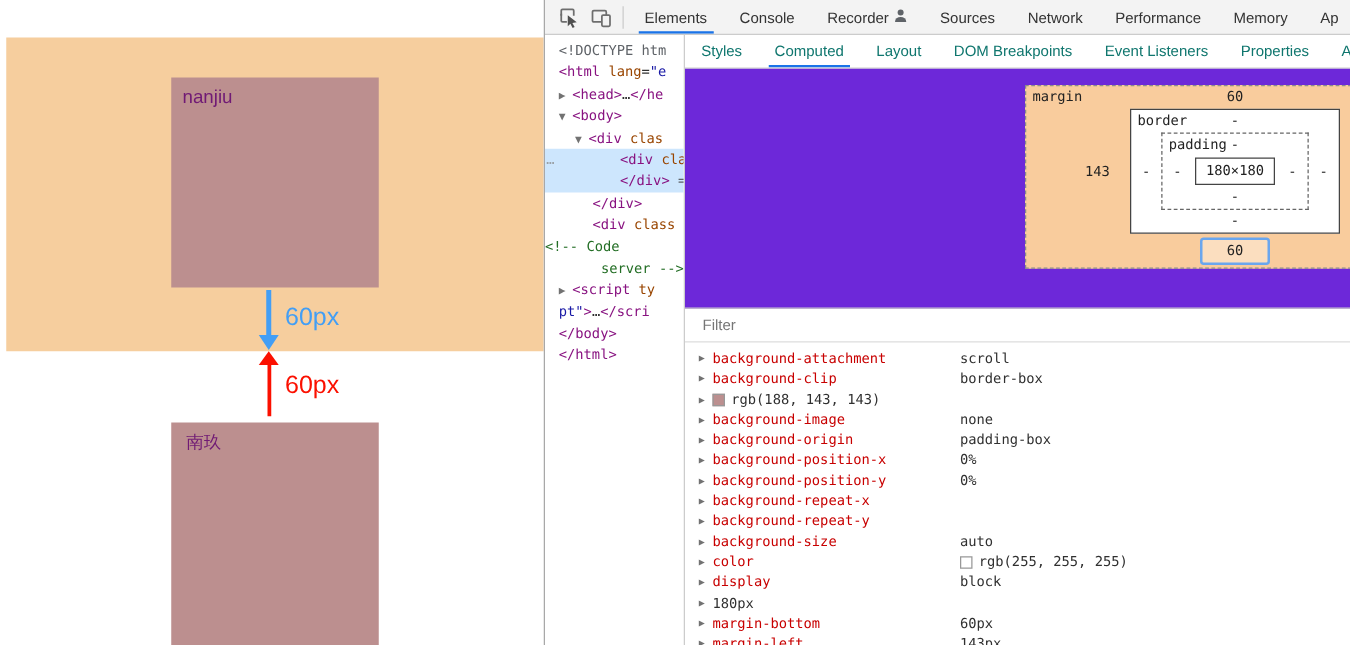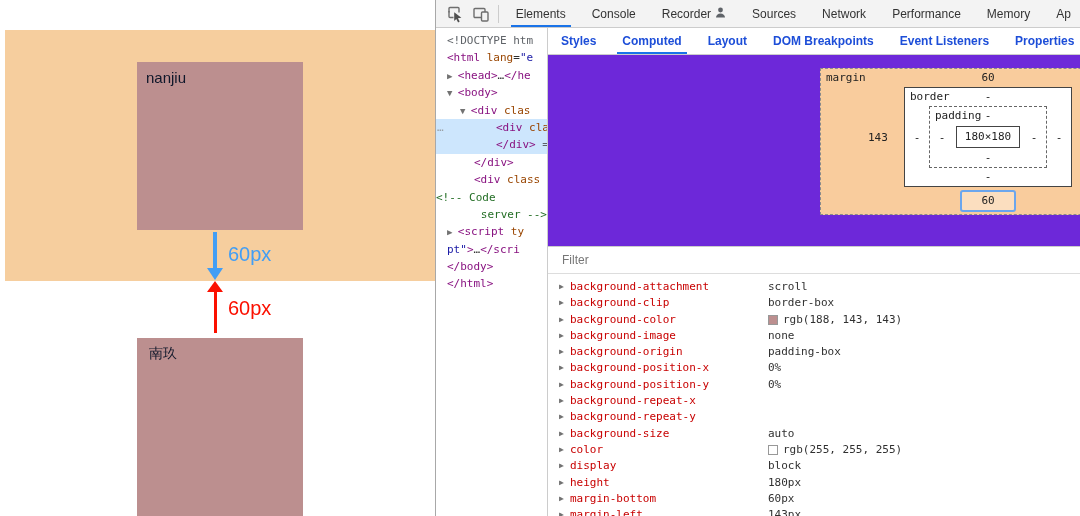--- a/index.html
+++ b/index.html
@@ -5,21 +5,21 @@
   * { box-sizing: border-box; }
   html,body { margin:0; padding:0; }
   body {
     width:1080px; height:516px; overflow:hidden; position:relative;
     background:#fff; font-family:"Liberation Sans", sans-serif;
   }
 
   
   .page-panel { position:absolute; left:0; top:0; width:435px; height:516px; background:#fff; }
   .orange-area { position:absolute; left:5px; top:30px; width:430px; height:251px; background:var(--page-bg,#f6ce9e); }
-  .page-box { position:absolute; background:var(--box-bg,#bc8f8f); color:#0f172a; padding:7px 9px; font-size:15px; }
+  .page-box { position:absolute; background:var(--box-bg,#bc8f8f); color:#701a75; padding:7px 9px; font-size:15px; }
   #box1 { left:137px; top:62px; width:166px; height:168px; }
   #box2 { left:137px; top:338px; width:166px; height:178px; font-size:14px;padding-left:12px; }
   .arrow-line { position:absolute; }
   .blue-line { left:213px; top:232px; width:4px; height:37px; background:var(--blue,#429ef5); }
   .blue-head { position:absolute; left:207px; top:268px; width:0; height:0;
     border-left:8px solid transparent; border-right:8px solid transparent; border-top:12px solid var(--blue,#429ef5); }
   .label-blue { position:absolute; left:228px; top:243px; font-size:20px; color:var(--blue,#429ef5); }
   .red-head { position:absolute; left:207px; top:281px; width:0; height:0;
     border-left:8px solid transparent; border-right:8px solid transparent; border-bottom:11px solid var(--red,#fb1000); }
   .red-line { left:214px; top:291px; width:3px; height:42px; background:var(--red,#fb1000); }
@@ -44,22 +44,22 @@
   .tree-line { position:relative; white-space:pre; height:17.4px; overflow:hidden; cursor:default; }
   .tree-line.hl { background:var(--hl-row,#cde6fd); }
   .gutter { position:absolute; left:1px; top:0; color:#9aa0a6; letter-spacing:-1px; }
   .tk-tag { color:#881280; } .tk-attr { color:#994500; } .tk-val { color:#1a1aa6; }
   .tk-comment { color:#236e25; } .tk-gray { color:#5f6368; } .tk-plain { color:#303030; }
   .tk-arrow { color:#727272; font-size:9px; }
 
   .right-pane { flex:1; display:flex; flex-direction:column; overflow:hidden; }
   .subtabs { height:27px; flex-shrink:0; border-bottom:1px solid #ccc; display:flex; align-items:center;
     overflow:hidden; white-space:nowrap; }
-  .subtab { padding:0 13px; font-size:12px; color:#1d4ed8; height:100%; display:flex; align-items:center;
-    position:relative; cursor:pointer;font-weight:bold; }
+  .subtab { padding:0 13px; font-size:12px; color:#0f766e; height:100%; display:flex; align-items:center;
+    position:relative; cursor:pointer; }
 
   
   .boxmodel-section { height:192px; flex-shrink:0; border-bottom:1px solid #ccc; position:relative; background:#6d28d9; }
   .bm { font-family:"DejaVu Sans Mono","Liberation Mono",monospace; font-size:11px; color:#222; }
   .bm-margin { position:absolute; left:272px; top:13px; background:var(--bm-orange,#f9cc9d); border:1px dashed #8a8a8a; }
   .bm-toprow, .bm-botrow { position:relative; height:18px; line-height:18px; text-align:center; }
   .bm-margin > .bm-botrow { height:27px; display:flex; align-items:center; justify-content:center; }
   .bm-boxlabel { position:absolute; left:5px; top:0; }
   .bm-midrow { display:flex; align-items:center; }
   .bm-side { min-width:24px; text-align:center; }
@@ -247,21 +247,20 @@
             <span class="pname">background-attachment</span>
             <span class="pval">scroll</span>
           </div>
           <div class="prop-row">
             <span class="prop-arrow">▶</span>
             <span class="pname">background-clip</span>
             <span class="pval">border-box</span>
           </div>
           <div class="prop-row">
             <span class="prop-arrow">▶</span>
-            <span class="pname">background-color</span>
             <span class="pval"><span class="swatch" style="background: rgb(188, 143, 143);"></span>rgb(188, 143, 143)</span>
           </div>
           <div class="prop-row">
             <span class="prop-arrow">▶</span>
             <span class="pname">background-image</span>
             <span class="pval">none</span>
           </div>
           <div class="prop-row">
             <span class="prop-arrow">▶</span>
             <span class="pname">background-origin</span>
@@ -297,21 +296,20 @@
             <span class="pname">color</span>
             <span class="pval"><span class="swatch" style="background: rgb(255, 255, 255);"></span>rgb(255, 255, 255)</span>
           </div>
           <div class="prop-row">
             <span class="prop-arrow">▶</span>
             <span class="pname">display</span>
             <span class="pval">block</span>
           </div>
           <div class="prop-row">
             <span class="prop-arrow">▶</span>
-            <span class="pname">height</span>
             <span class="pval">180px</span>
           </div>
           <div class="prop-row">
             <span class="prop-arrow">▶</span>
             <span class="pname">margin-bottom</span>
             <span class="pval">60px</span>
           </div>
           <div class="prop-row">
             <span class="prop-arrow">▶</span>
             <span class="pname">margin-left</span>

